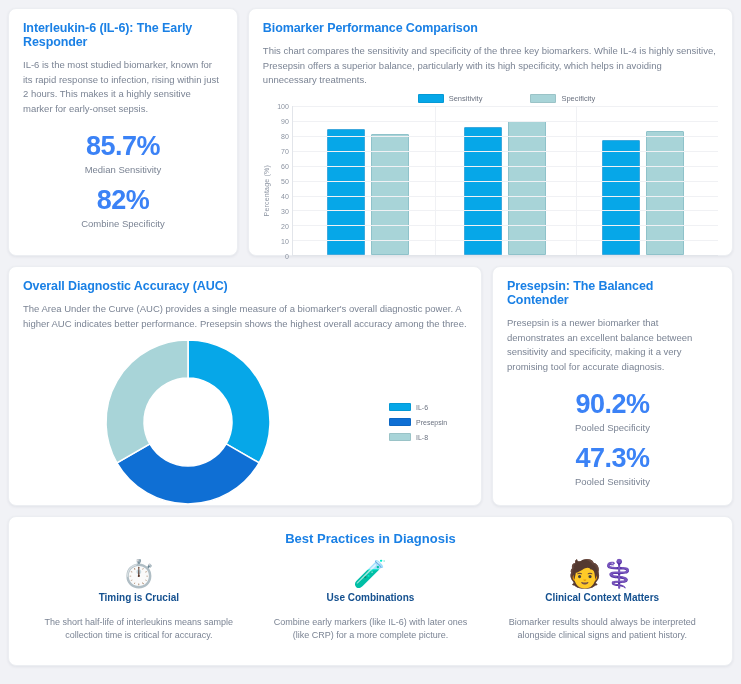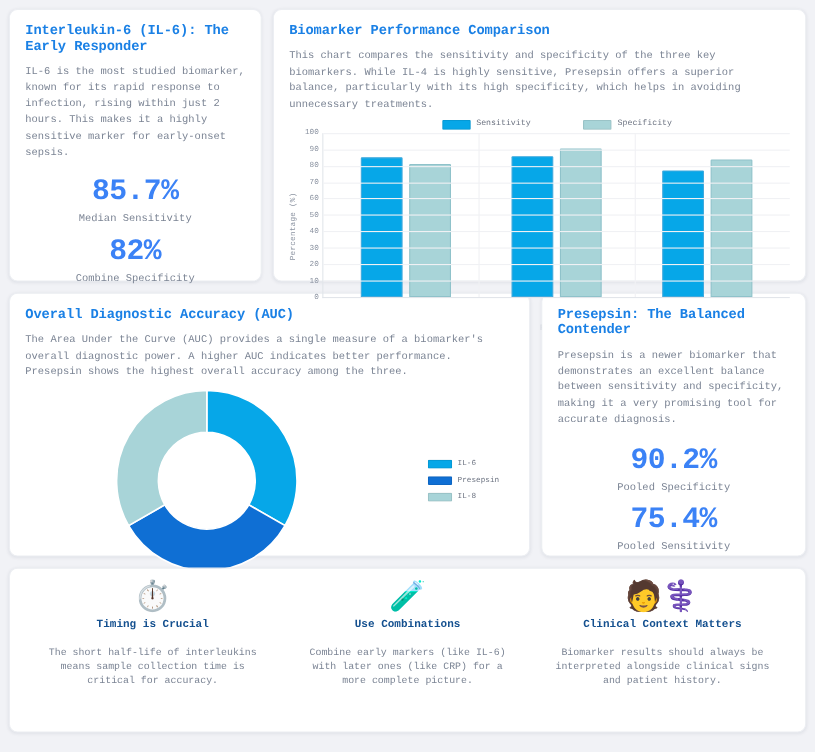--- a/index.html
+++ b/index.html
@@ -13,21 +13,20 @@
 
   .row { display: flex; gap: 10px; }
   .row + .row { margin-top: 10px; }
 
   .card {
     background: #ffffff;
     border-radius: 8px;
     border: 1px solid #eceef2;
     box-shadow: 0 1px 3px rgba(20,30,60,0.07);
     padding: 12px 14px;
-    font-family: Liberation Mono, monospace;
   }
 
   .card-title {
     color: #1a80e5;
     font-size: 12.5px;
     font-weight: bold;
     letter-spacing: -0.1px;
     margin-bottom: 9px;
   }
   .card-desc {
@@ -264,28 +263,29 @@
           </div>
       </div>
     </div>
 
     <div class="card card-presepsin">
       <div class="card-title">Presepsin: The Balanced Contender</div>
       <div class="card-desc">Presepsin is a newer biomarker that demonstrates an excellent balance between sensitivity and specificity, making it a very promising tool for accurate diagnosis.</div>
       <div class="kpi-wrap">
         <div class="kpi-value">90.2%</div>
         <div class="kpi-label">Pooled Specificity</div>
-        <div class="kpi-value">75.4%</div>
+        <div class="kpi-value">47.3%</div>
         <div class="kpi-label">Pooled Sensitivity</div>
       </div>
     </div>
   </div>
 
   <div class="row">
     <div class="card card-best">
+      <div class="best-title">Best Practices in Diagnosis</div>
       <div class="practices" id="practices">
           <div class="practice">
             <div class="practice-icon">⏱️</div>
             <div class="practice-title">Timing is Crucial</div>
             <div class="practice-desc">The short half-life of interleukins means sample collection time is critical for accuracy.</div>
           </div>
           <div class="practice">
             <div class="practice-icon">🧪</div>
             <div class="practice-title">Use Combinations</div>
             <div class="practice-desc">Combine early markers (like IL-6) with later ones (like CRP) for a more complete picture.</div>

